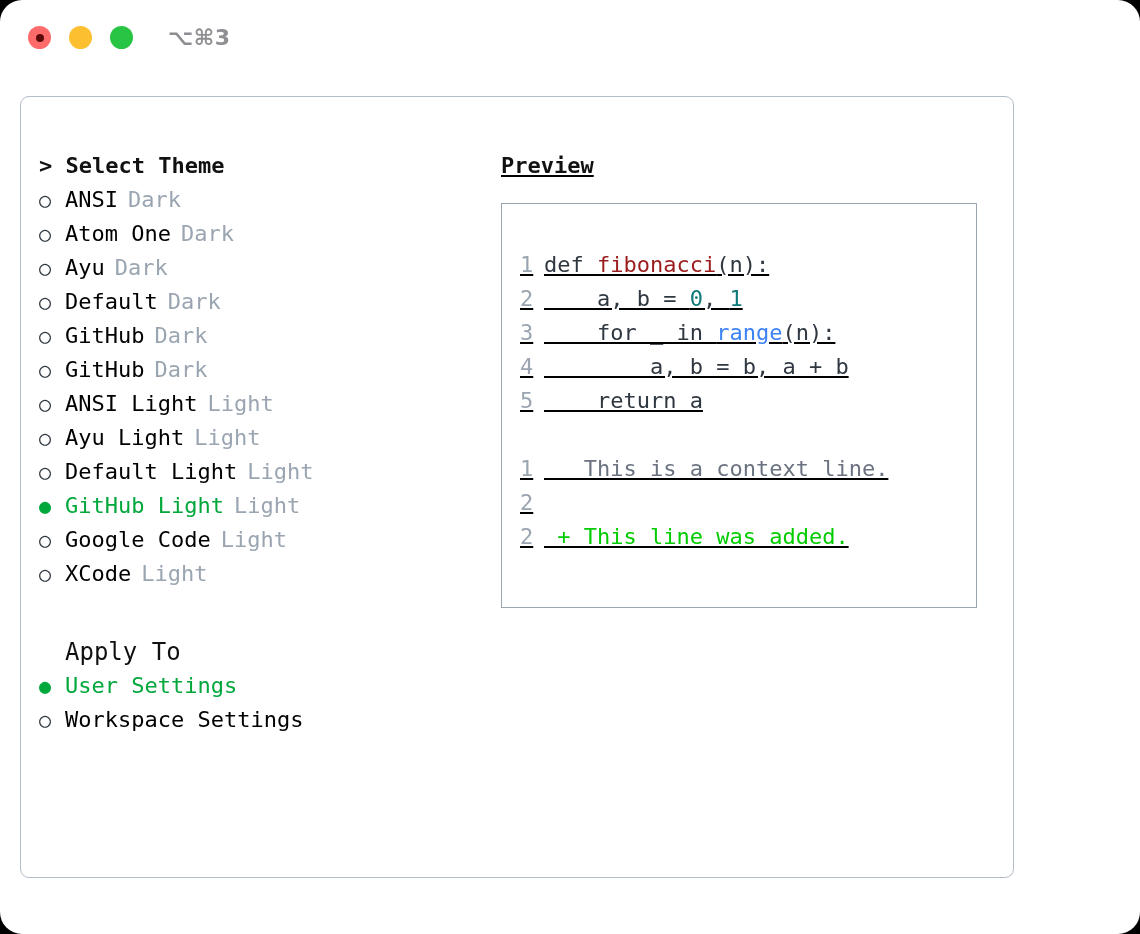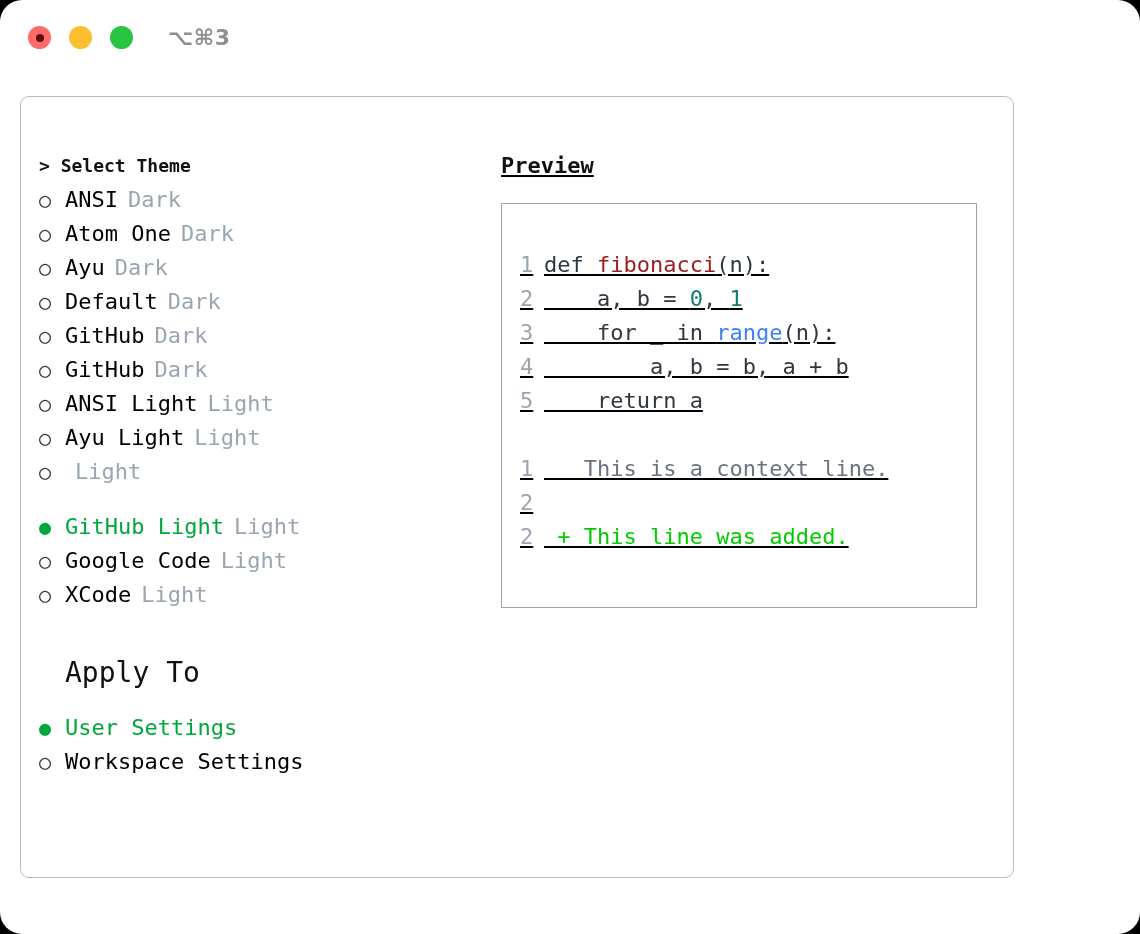--- a/index.html
+++ b/index.html
@@ -87,21 +87,21 @@
     display: flex;
   }
 
   
   #left-col {
     width: 470px;
     padding: 52px 0 0 18px;
   }
 
   .section-title {
-    font-size: 18px;
+    font-size: 22px;
     font-weight: 700;
     color: #111111;
     line-height: 34px;
     white-space: pre;
   }
 
   .opt-row {
     display: flex;
     align-items: baseline;
     font-size: 22px;
@@ -110,29 +110,29 @@
   }
   .opt-marker {
     width: 26px;
     flex: 0 0 26px;
     font-size: 20px;
     color: #2f3740;
     line-height: 34px;
   }
   .opt-marker.sel { color: #00a83c; }
   .opt-label { color: #000000; }
-  .opt-row.selected .opt-label { color: #00a83c; margin-top: 21px; }
+  .opt-row.selected .opt-label { color: #00a83c; }
   .opt-tag {
     color: #9aa5b1;
     padding-left: 10px;
   }
 
   #apply-block { margin-top: 34px; }
   .apply-head {
-    font-size: 28px;
+    font-size: 24px;
     color: #111111;
     line-height: 34px;
     padding-left: 26px;
     white-space: pre;
     margin-top: 44px;
   }
 
   #hint {
     margin-top: 36px;
     width: 410px;
@@ -211,21 +211,21 @@
         <div class="section-title">&gt; Select Theme</div>
         <div id="theme-list">
             <div class="opt-row"><span class="opt-marker">○</span><span class="opt-label">ANSI</span><span class="opt-tag">Dark</span></div>
             <div class="opt-row"><span class="opt-marker">○</span><span class="opt-label">Atom One</span><span class="opt-tag">Dark</span></div>
             <div class="opt-row"><span class="opt-marker">○</span><span class="opt-label">Ayu</span><span class="opt-tag">Dark</span></div>
             <div class="opt-row"><span class="opt-marker">○</span><span class="opt-label">Default</span><span class="opt-tag">Dark</span></div>
             <div class="opt-row"><span class="opt-marker">○</span><span class="opt-label">GitHub</span><span class="opt-tag">Dark</span></div>
             <div class="opt-row"><span class="opt-marker">○</span><span class="opt-label">GitHub</span><span class="opt-tag">Dark</span></div>
             <div class="opt-row"><span class="opt-marker">○</span><span class="opt-label">ANSI Light</span><span class="opt-tag">Light</span></div>
             <div class="opt-row"><span class="opt-marker">○</span><span class="opt-label">Ayu Light</span><span class="opt-tag">Light</span></div>
-            <div class="opt-row"><span class="opt-marker">○</span><span class="opt-tag">Light</span></div>
+            <div class="opt-row"><span class="opt-marker">○</span><span class="opt-label">Default Light</span><span class="opt-tag">Light</span></div>
             <div class="opt-row selected"><span class="opt-marker sel">●</span><span class="opt-label">GitHub Light</span><span class="opt-tag">Light</span></div>
             <div class="opt-row"><span class="opt-marker">○</span><span class="opt-label">Google Code</span><span class="opt-tag">Light</span></div>
             <div class="opt-row"><span class="opt-marker">○</span><span class="opt-label">XCode</span><span class="opt-tag">Light</span></div>
           </div>
 
         <div id="apply-block">
           <div class="apply-head">Apply To</div>
           <div id="apply-list">
               <div class="opt-row selected"><span class="opt-marker sel">●</span><span class="opt-label">User Settings</span></div>
               <div class="opt-row"><span class="opt-marker">○</span><span class="opt-label">Workspace Settings</span></div>

